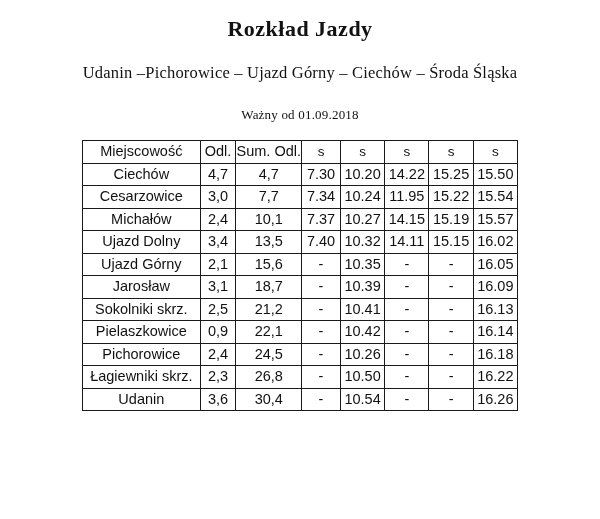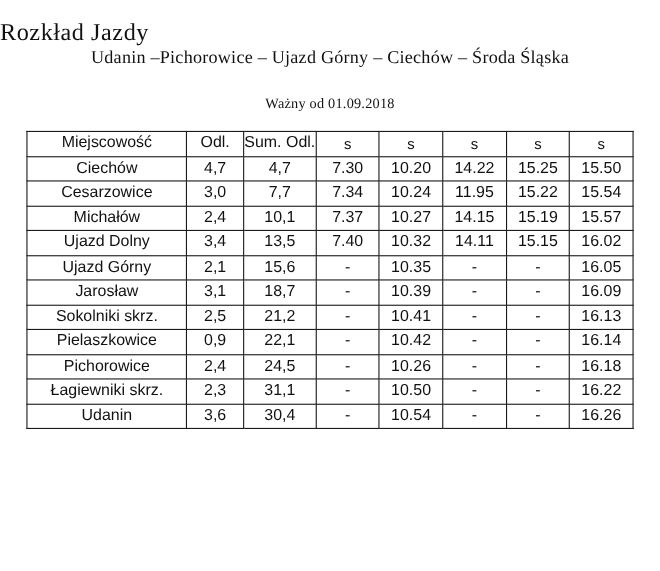--- a/index.html
+++ b/index.html
@@ -14,42 +14,44 @@
     color: #111111;
     overflow: hidden;
   }
   .page {
     width: 600px;
     height: 519px;
     position: relative;
     box-sizing: border-box;
   }
   .doc-title {
+    text-align: center;
     font-size: 22px;
-    font-weight: normal;
+    font-weight: bold;
     letter-spacing: 0.5px;
     margin-top: 16px;
   }
   .route-line {
     text-align: center;
     font-size: 16.5px;
+    margin-top: 21px;
     letter-spacing: 0.2px;
   }
   .route-line.second {
     margin-top: 22px;
   }
   .valid-line {
     text-align: center;
     font-size: 13px;
     margin-top: 24px;
     letter-spacing: 0.2px;
   }
   .table-wrap {
     margin: 17px auto 0 auto;
-    width: 552px;
+    width: 436px;
   }
   table.schedule {
     border-collapse: collapse;
     width: 100%;
     font-size: 14.5px;
     font-family: "Liberation Sans", sans-serif;
   }
   table.schedule th,
   table.schedule td {
     border: 1px solid #1a1a1a;
@@ -210,21 +212,21 @@
           <td class="num">24,5</td>
           <td class="time">-</td>
           <td class="time">10.26</td>
           <td class="time">-</td>
           <td class="time">-</td>
           <td class="time">16.18</td>
         </tr>
         <tr>
           <td class="place">Łagiewniki skrz.</td>
           <td class="num">2,3</td>
-          <td class="num">31,1</td>
+          <td class="num">26,8</td>
           <td class="time">-</td>
           <td class="time">10.50</td>
           <td class="time">-</td>
           <td class="time">-</td>
           <td class="time">16.22</td>
         </tr>
         <tr>
           <td class="place">Udanin</td>
           <td class="num">3,6</td>
           <td class="num">30,4</td>

